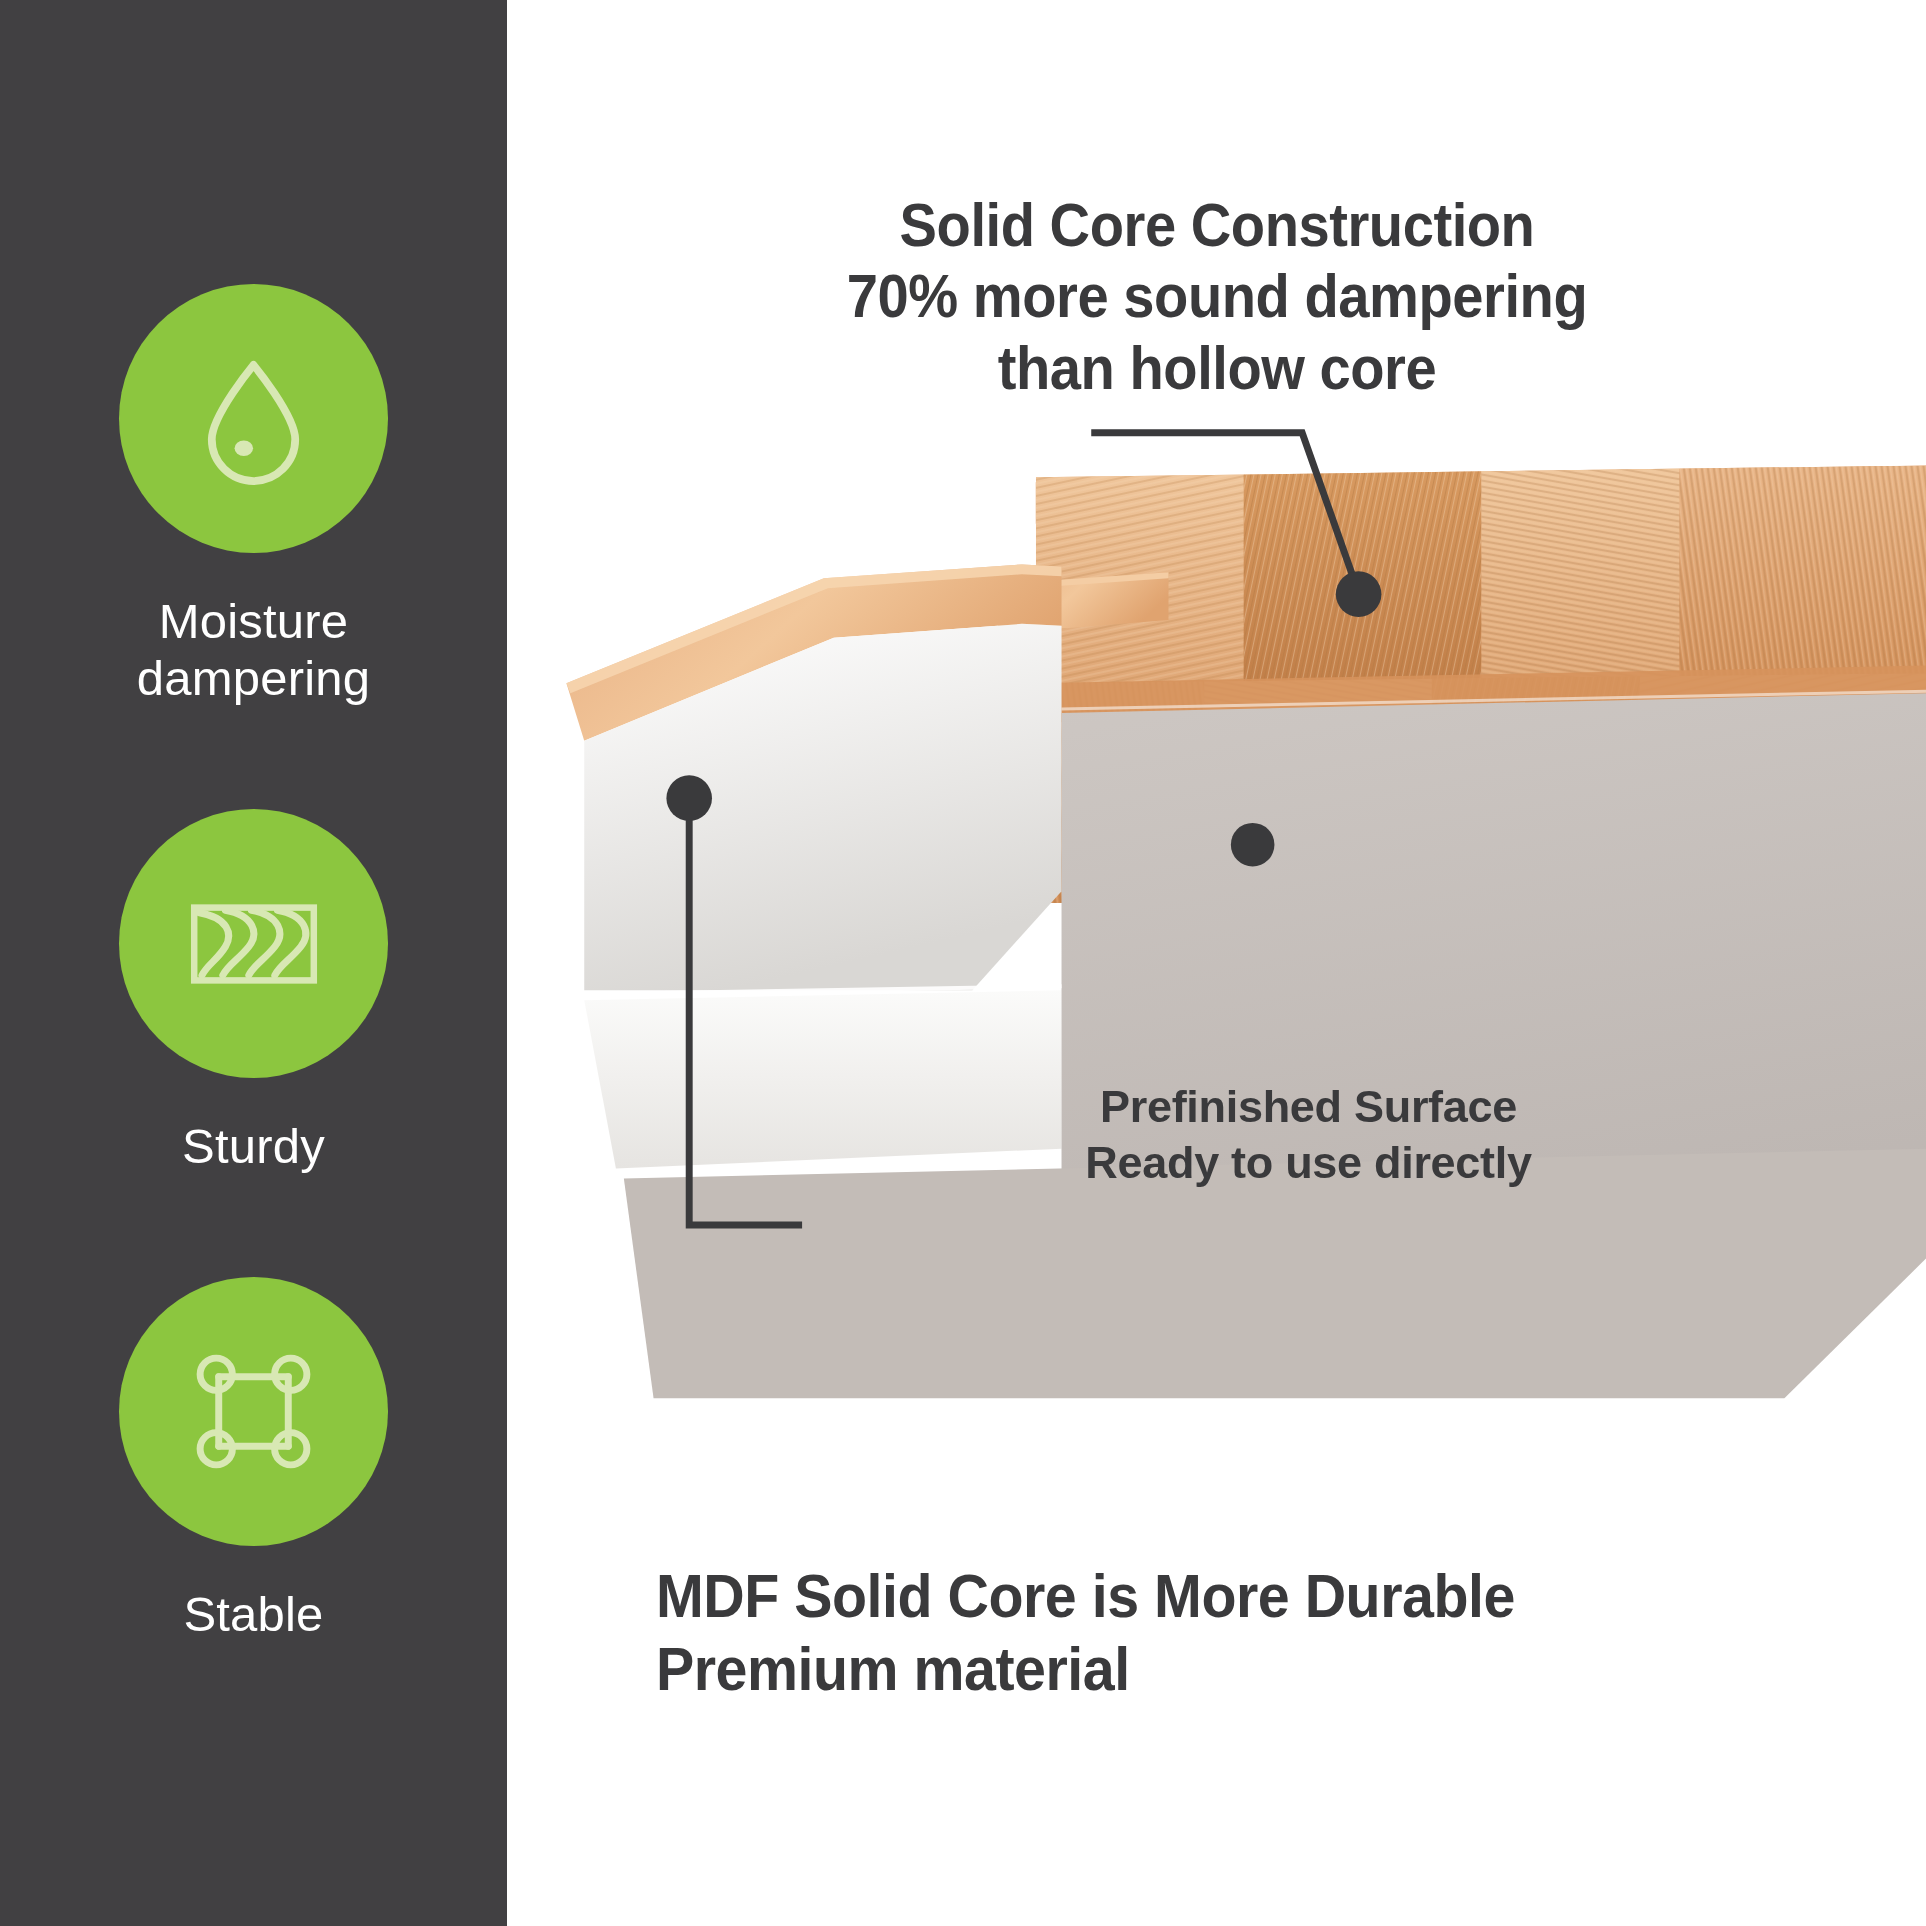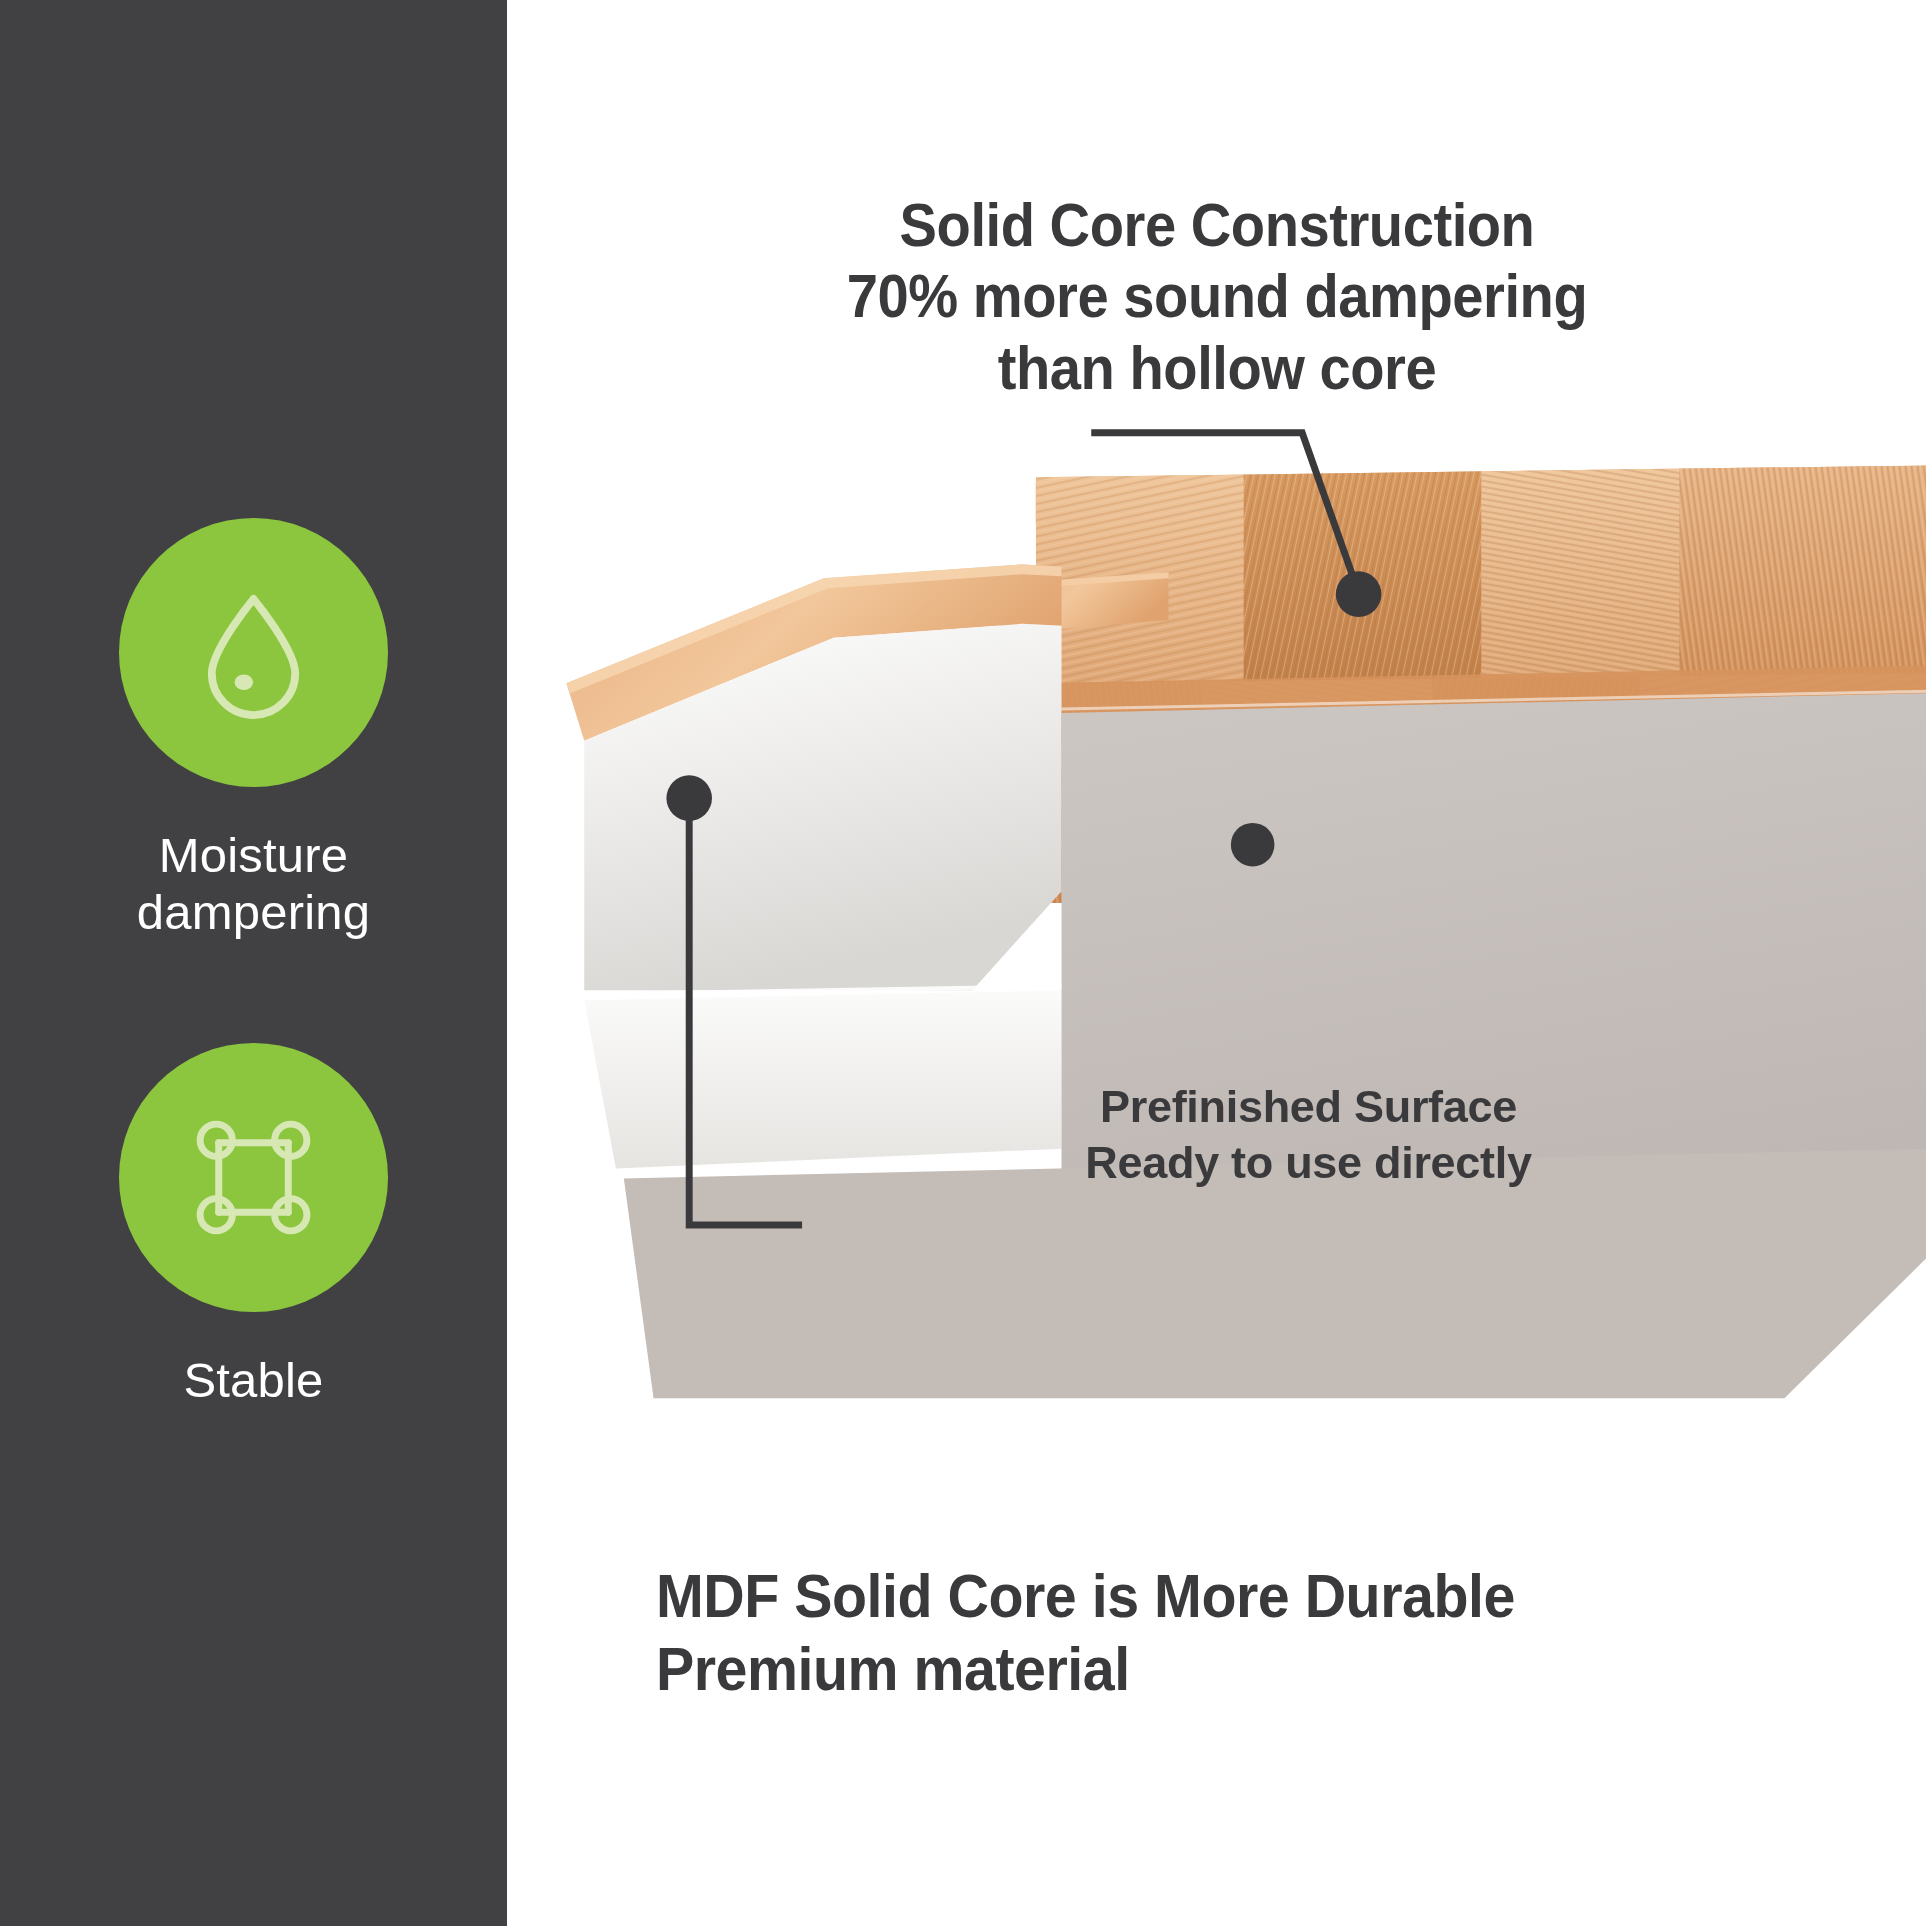--- a/index.html
+++ b/index.html
@@ -108,20 +108,34 @@
           <svg width="149" height="149" viewBox="0 0 100 100">
             <path d="M50 14 C50 14 22 48 22 64 a28 28 0 0 0 56 0 C78 48 50 14 50 14 Z" fill="none" stroke="#d8e8b4" stroke-width="5.2" stroke-linejoin="round" stroke-linecap="round"></path>
             <ellipse cx="43.5" cy="70" rx="6.2" ry="5.2" fill="#d8e8b4"></ellipse>
           </svg>
         </span>
       </div>
       <div class="feature-label">Moisture
 dampering</div>
     </div>
 
+    <div class="feature">
+      <div class="badge">
+        <span>
+          <svg width="156" height="156" viewBox="0 0 120 120">
+            <rect x="14" y="32" width="92" height="56" fill="none" stroke="#d8e8b4" stroke-width="5"></rect>
+            <path d="M18 36 C40 40 44 52 38 62 C32 72 24 76 20 84" fill="none" stroke="#d8e8b4" stroke-width="5.4" stroke-linecap="round"></path>
+            <path d="M38 34 C60 38 64 52 56 62 C48 72 40 76 36 84" fill="none" stroke="#d8e8b4" stroke-width="5.4" stroke-linecap="round"></path>
+            <path d="M58 34 C80 38 84 52 76 62 C68 72 60 76 56 84" fill="none" stroke="#d8e8b4" stroke-width="5.4" stroke-linecap="round"></path>
+            <path d="M78 34 C100 38 104 52 96 62 C88 72 80 76 76 84" fill="none" stroke="#d8e8b4" stroke-width="5.4" stroke-linecap="round"></path>
+          </svg>
+        </span>
+      </div>
+      <div class="feature-label">Sturdy</div>
+    </div>
 
     <div class="feature">
       <div class="badge">
         <span>
           <svg width="149" height="149" viewBox="0 0 120 120">
             <line x1="32" y1="32" x2="88" y2="32" stroke="#d8e8b4" stroke-width="5.6" stroke-linecap="round"></line>
             <line x1="32" y1="88" x2="88" y2="88" stroke="#d8e8b4" stroke-width="5.6" stroke-linecap="round"></line>
             <line x1="32" y1="32" x2="32" y2="88" stroke="#d8e8b4" stroke-width="5.6" stroke-linecap="round"></line>
             <line x1="88" y1="32" x2="88" y2="88" stroke="#d8e8b4" stroke-width="5.6" stroke-linecap="round"></line>
             <circle cx="30" cy="30" r="13" fill="none" stroke="#d8e8b4" stroke-width="5.6"></circle>

